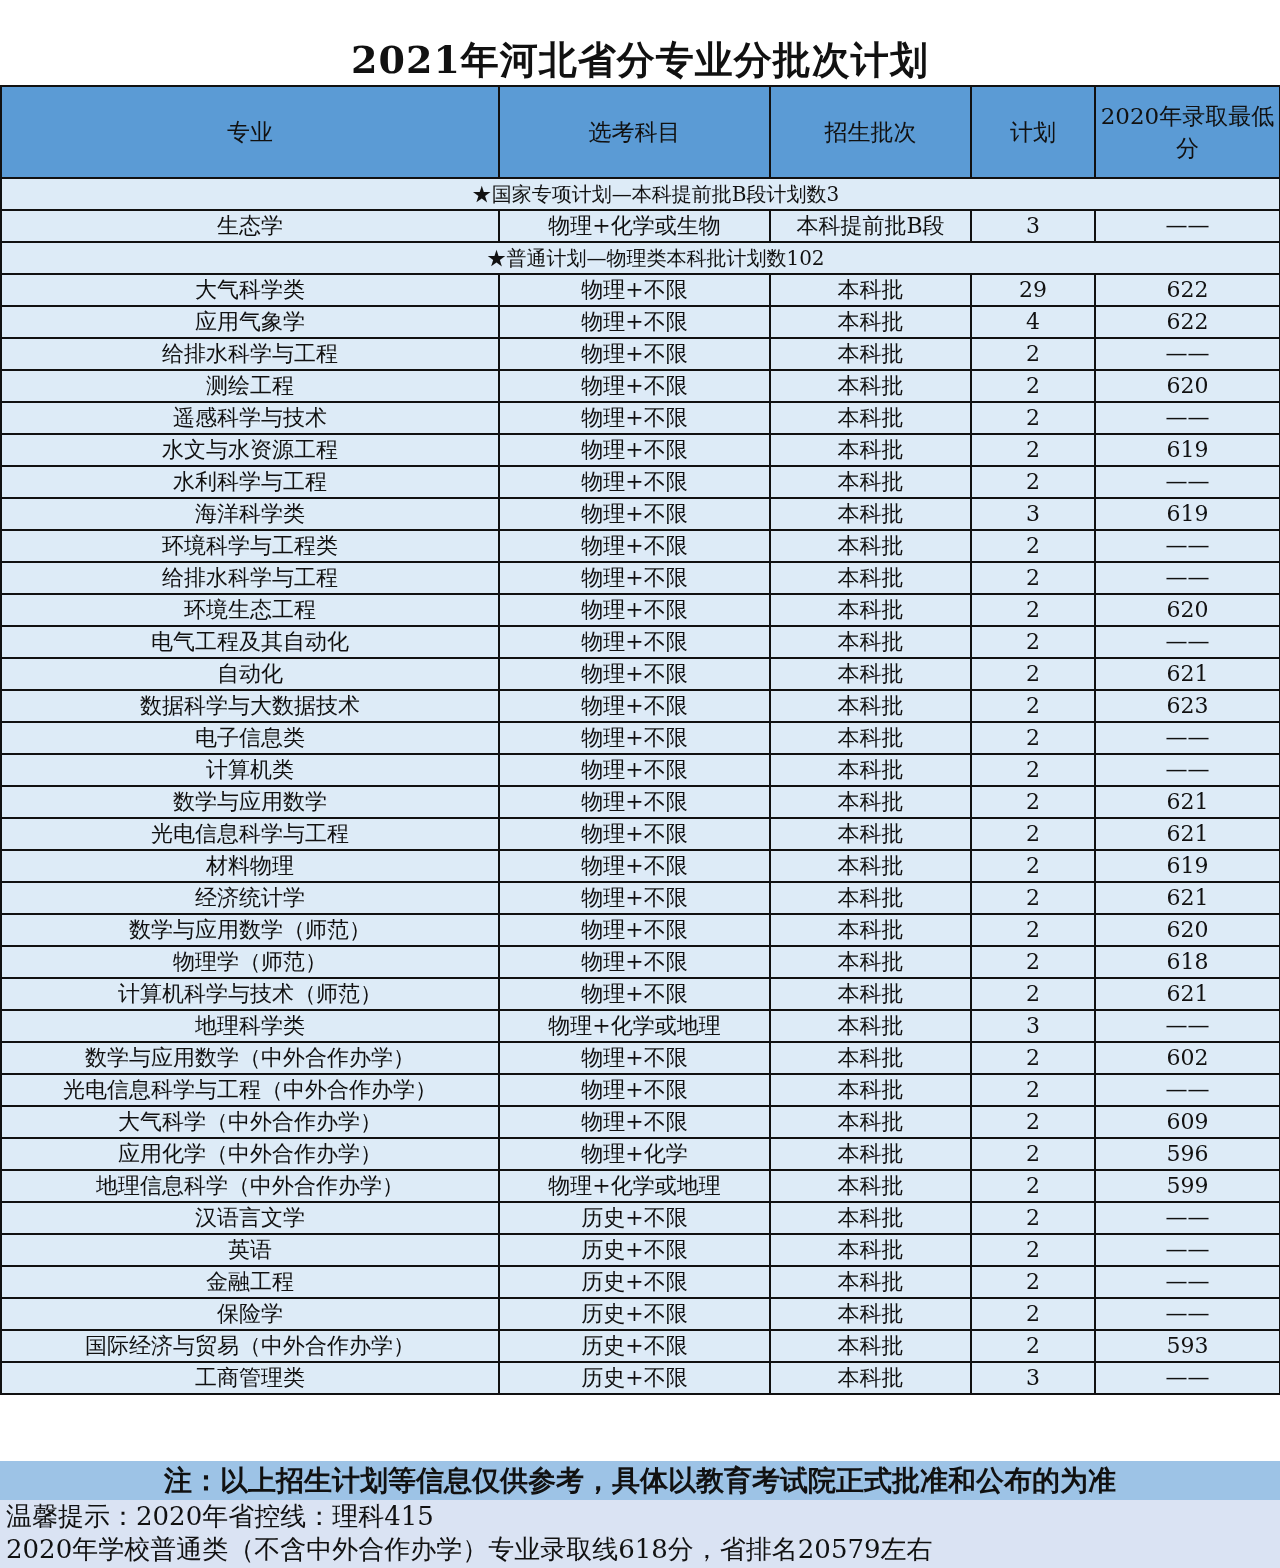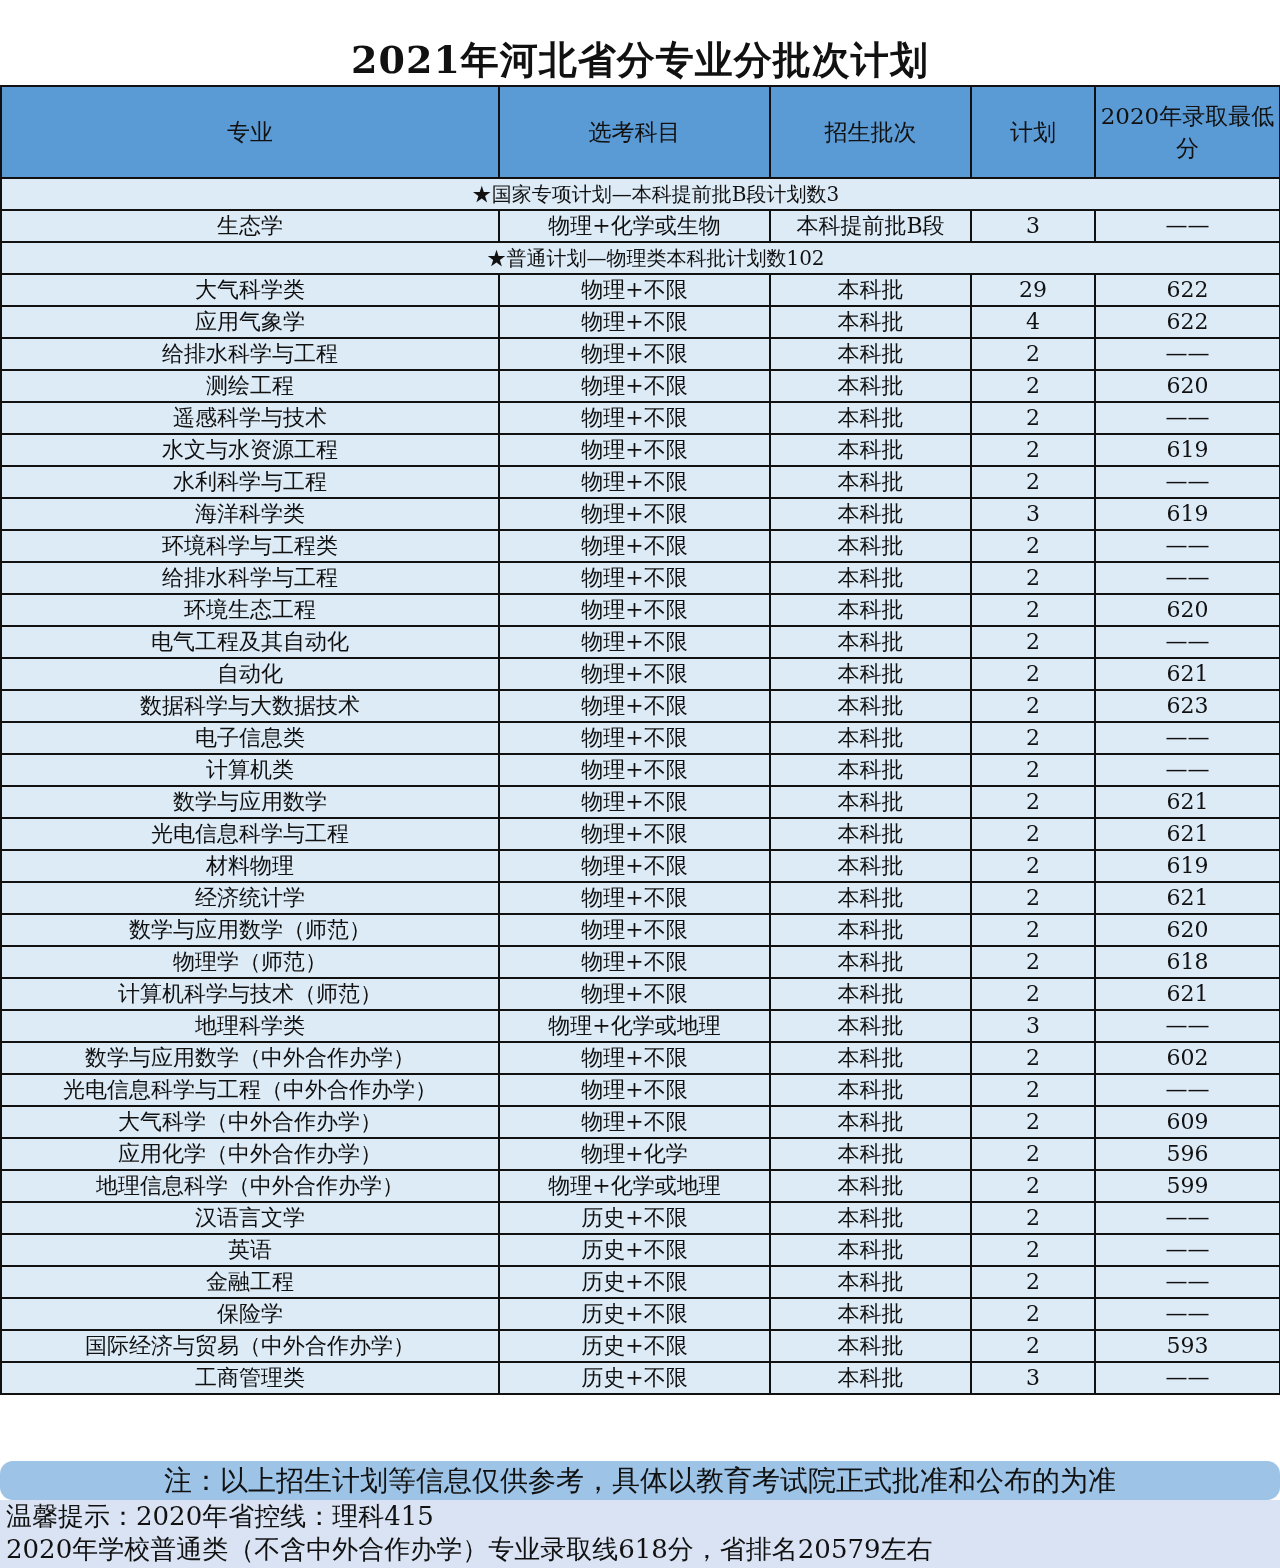--- a/index.html
+++ b/index.html
@@ -8,21 +8,21 @@
   .title { position: absolute; left: 0; top: 14px; width: 1280px; text-align: center;
            font-size: 38px; font-weight: bold; letter-spacing: 1px; line-height: 60px; margin-top: 16px; }
   table.plan { position: absolute; left: 0; top: 85px; width: 1279px; border-collapse: collapse;
                table-layout: fixed; }
   table.plan td, table.plan th { border: 2px solid #111; padding: 0; text-align: center;
                vertical-align: middle; overflow: hidden; white-space: nowrap; }
   table.plan th { background: #5b9bd5; font-weight: normal; font-size: 23px; height: 90px; line-height: 32px; }
   table.plan td { background: #ddebf7; font-size: 22px; height: 30px; line-height: 30px; }
   tr.section td { font-size: 20px; padding-left: 30px; }
   .note { position: absolute; left: 0; top: 1461px; width: 1280px; height: 39px;
-          background: #9dc3e6; text-align: center; font-size: 28px; font-weight: normal; line-height: 39px; border-radius: 13px; }
+          background: #9dc3e6; text-align: center; font-size: 28px; font-weight: bold; line-height: 39px; }
   .tips { position: absolute; left: 0; top: 1500px; width: 1280px; height: 68px;
           background: #dae3f3; font-size: 26px; }
   .tips div { padding-left: 6px; line-height: 33px; white-space: nowrap; }
 </style>
 </head>
 <body>
 
 <div class="title">2021年河北省分专业分批次计划</div>
 
 <table class="plan">

